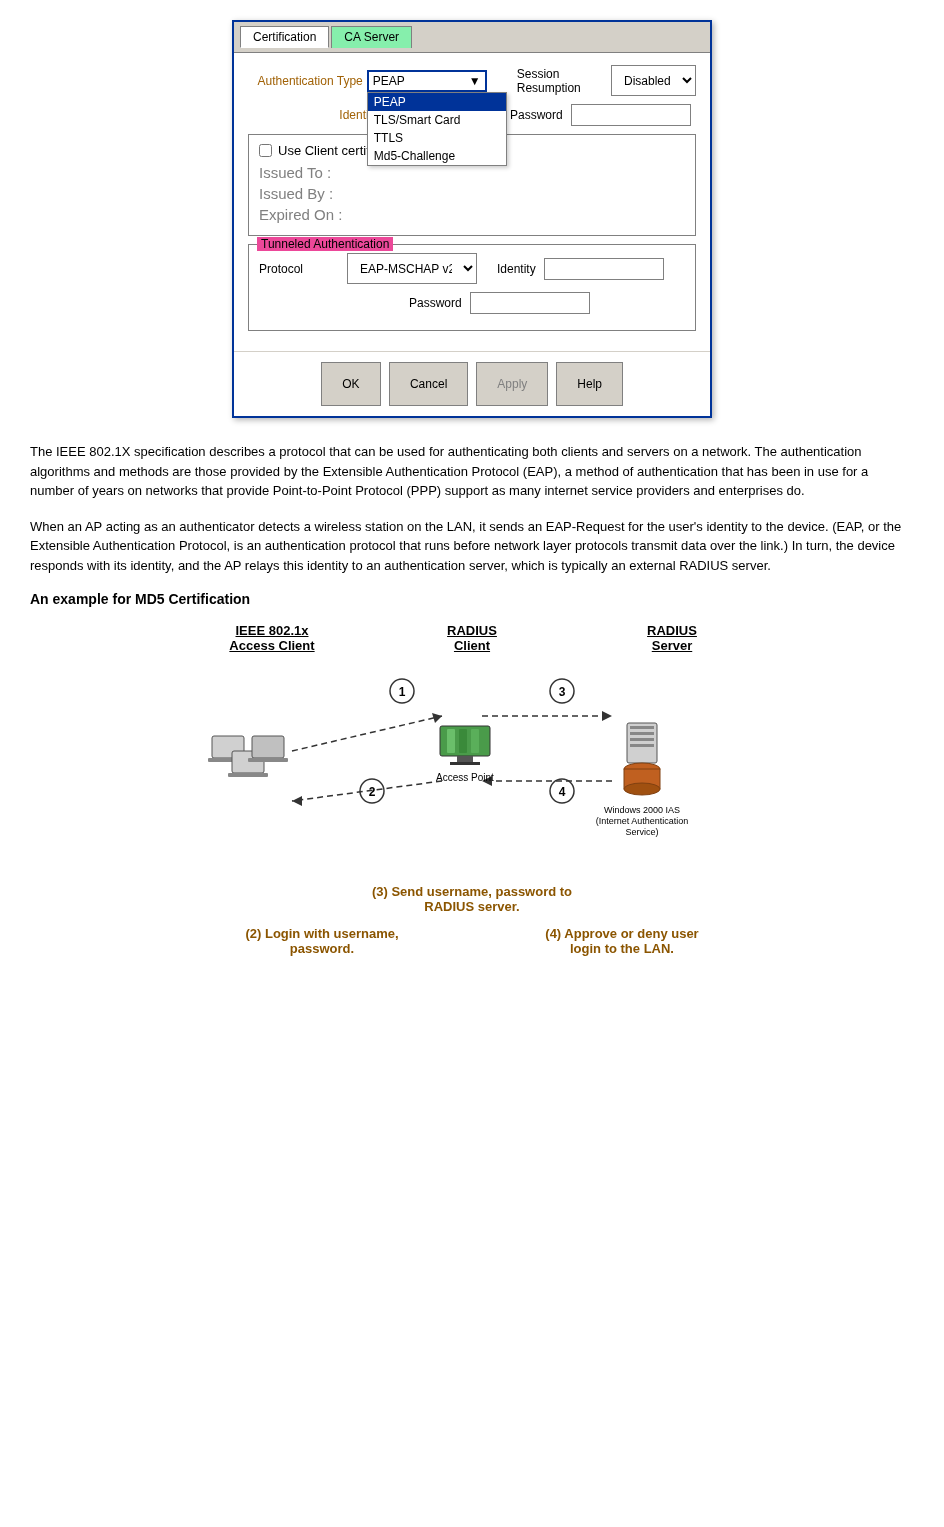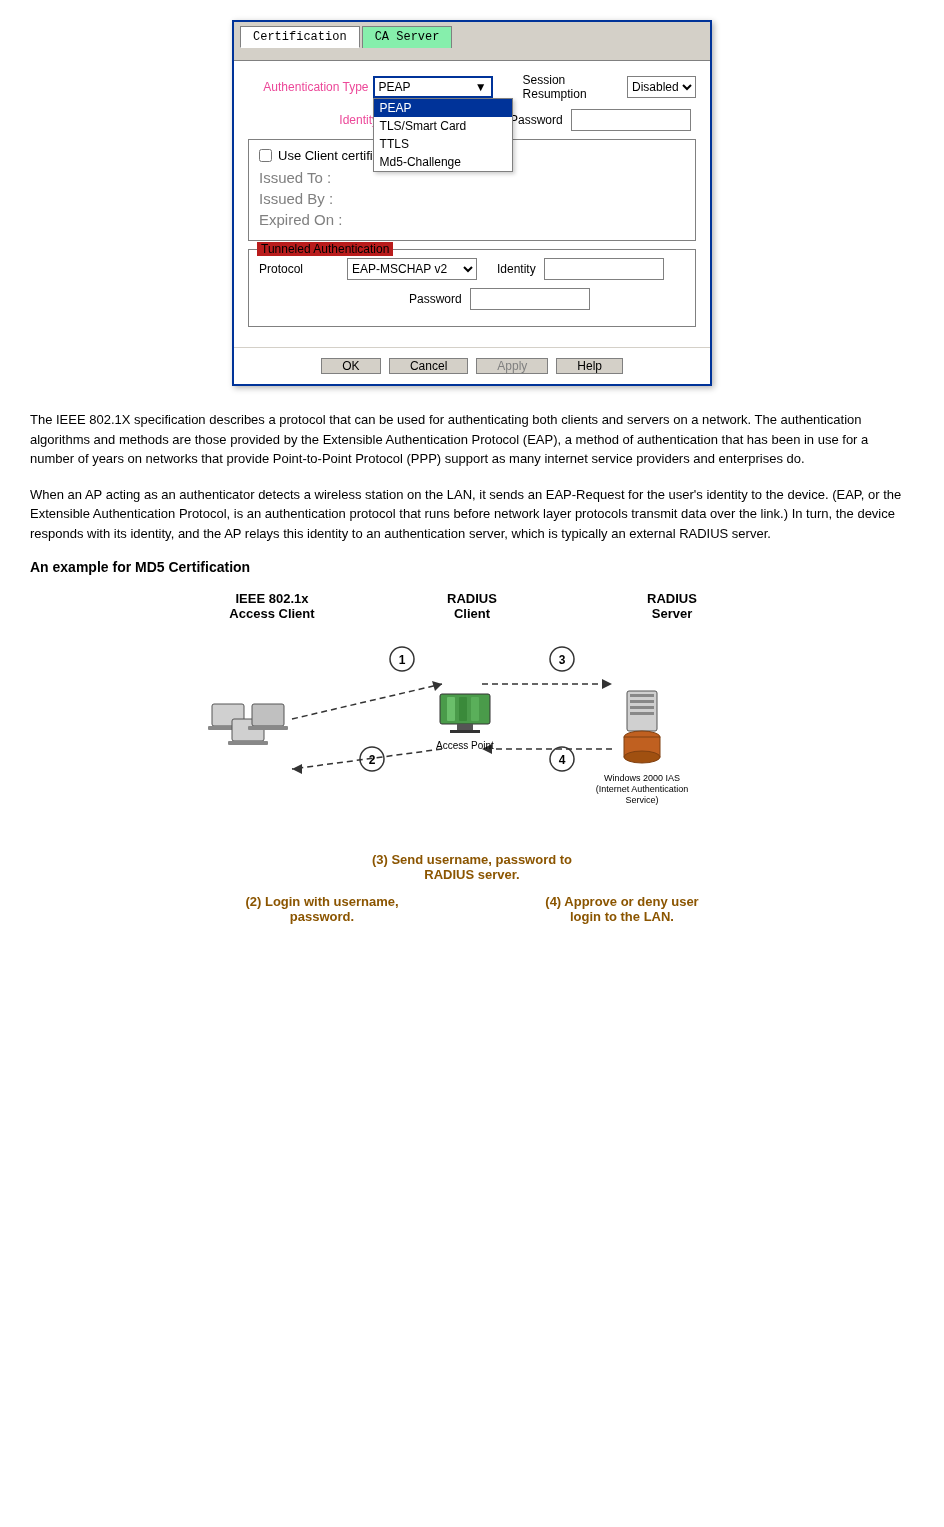--- a/index.html
+++ b/index.html
@@ -54,22 +54,21 @@
       justify-content: center;
       cursor: pointer;
       font-weight: bold;
       border: 1px solid #990000;
     }
 
     .dialog-tabs {
       display: flex;
       background: #d4d0c8;
       border-bottom: 1px solid #808080;
-      padding: 4px 6px 12px 6px;
-      font-family: Liberation Mono, monospace;
+      padding: 4px 6px 4px 6px;
     }
 
     .dialog-tab {
       padding: 3px 12px;
       font-size: 12px;
       background: #86efac;
       border: 1px solid #808080;
       border-bottom: none;
       cursor: pointer;
       margin-right: 2px;
@@ -90,41 +89,41 @@
       display: flex;
       align-items: center;
       margin-bottom: 8px;
     }
 
     .form-label {
       font-size: 12px;
       width: 130px;
       text-align: right;
       margin-right: 4px;
-      color: #ec4899;
+      color: #a16207;
     }
 
     .form-input {
       border: 1px solid #808080;
       padding: 2px 4px;
       font-size: 12px;
       background: #fff;
       height: 22px;
     }
 
     .form-input-wide {
       width: 120px;
     }
 
     .form-select {
       border: 1px solid #808080;
-      padding: 1px 0;
-      font-size: 12px;
-      background: #fff;
-      height: 22px;
+      padding: 1px 8px;
+      font-size: 12px;
+      background: #fff;
+      height: 31px;
     }
 
     .session-row {
       display: flex;
       align-items: center;
       margin-left: 30px;
     }
 
     .session-label {
       font-size: 12px;
@@ -215,21 +214,21 @@
       border: 1px solid #808080;
       padding: 8px 10px;
       margin: 8px 0;
       position: relative;
     }
 
     .tunneled-section-title {
       position: absolute;
       top: -8px;
       left: 8px;
-      background: #b91c1c;
+      background: #ec4899;
       padding: 0 4px;
       font-size: 12px;
     }
 
     .tunneled-row {
       display: flex;
       align-items: center;
       margin-bottom: 8px;
     }
 
@@ -252,21 +251,21 @@
       justify-content: center;
       gap: 8px;
       padding: 10px 14px;
       border-top: 1px solid #d4d0c8;
     }
 
     .btn {
       border: 1px solid #808080;
       background: #d4d0c8;
       font-size: 12px;
-      padding: 0 20px;
+      padding: 14px 20px;
       cursor: pointer;
       min-width: 60px;
     }
 
     .btn:disabled, .btn.disabled {
       color: #808080;
       cursor: default;
     }
 
     
@@ -287,20 +286,21 @@
     .diagram-container {
       margin: 16px auto;
       width: 600px;
       position: relative;
     }
 
     .diagram-labels-row {
       display: flex;
       justify-content: space-around;
       margin-bottom: 8px;
+      text-decoration: underline;
     }
 
     .diagram-label {
       text-align: center;
       font-size: 13px;
       font-weight: bold;
       width: 160px;
     }
 
     

